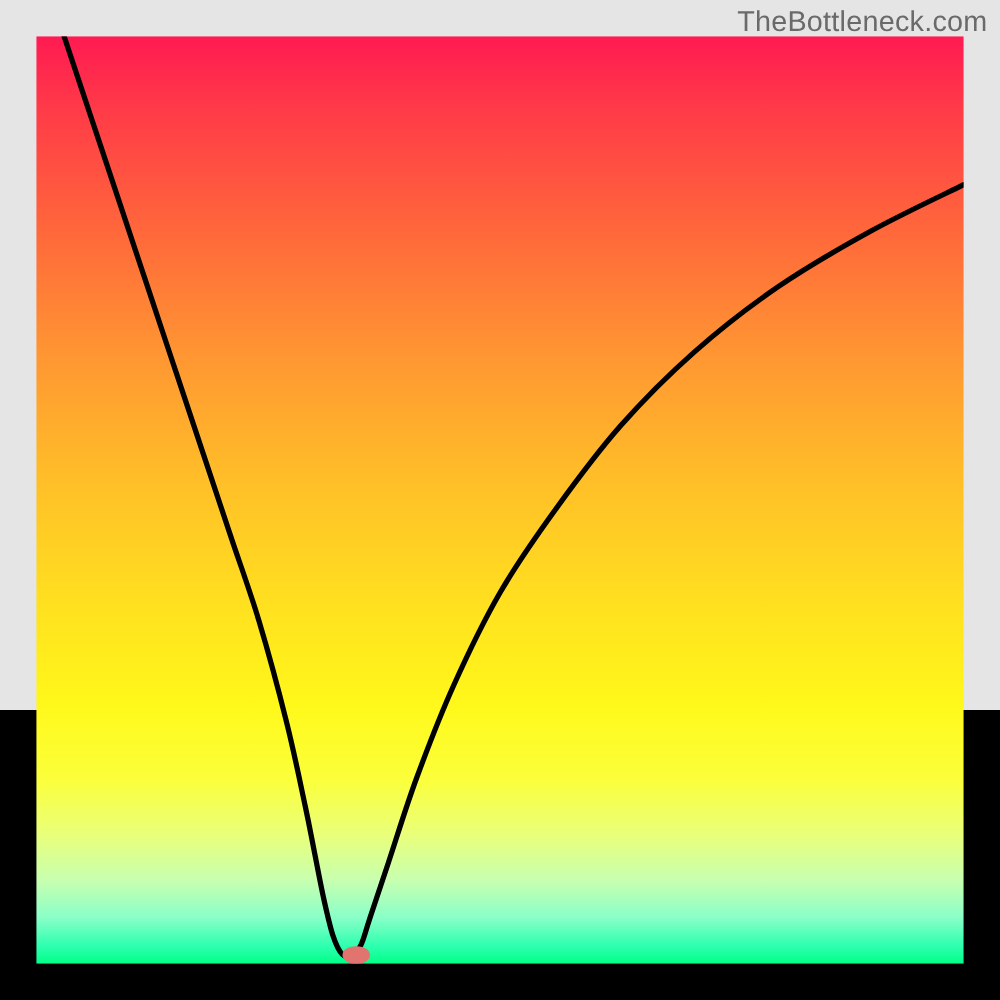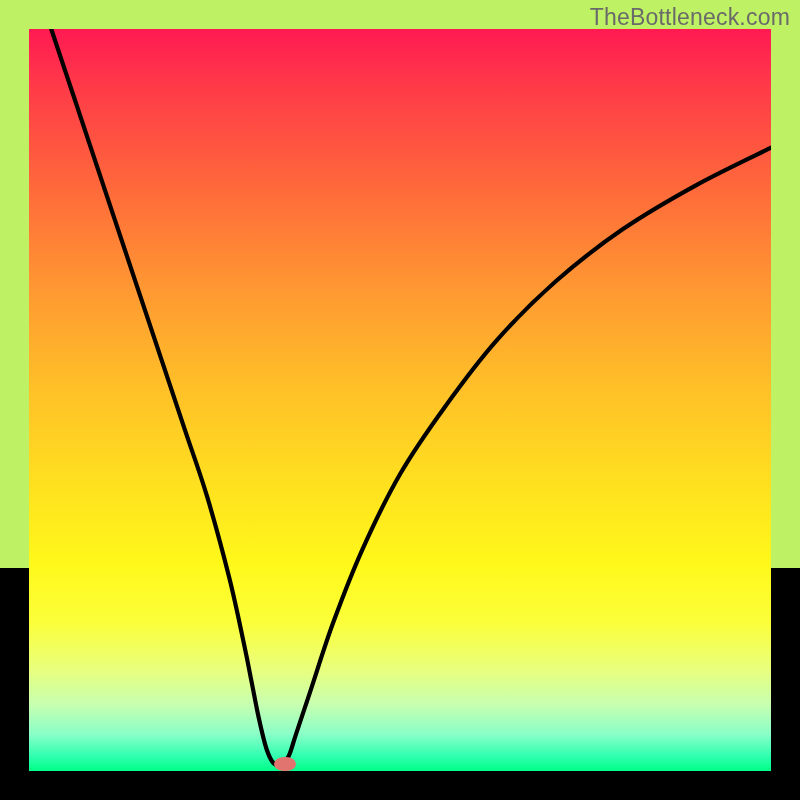--- a/index.html
+++ b/index.html
@@ -8,21 +8,21 @@
     width: 800px;
     height: 800px;
     background: #000;
     font-family: Arial, Helvetica, sans-serif;
     overflow: hidden;
   }
   .frame {
     position: absolute;
     left: 0; top: 0;
     width: 800px; height: 568px;
-    background: #bef264;
+    background: #e5e5e5;
   }
   .plot-area {
     position: absolute;
     left: 29px;
     top: 29px;
     width: 742px;
     height: 742px;
     overflow: hidden;
   }
   .gradient {

